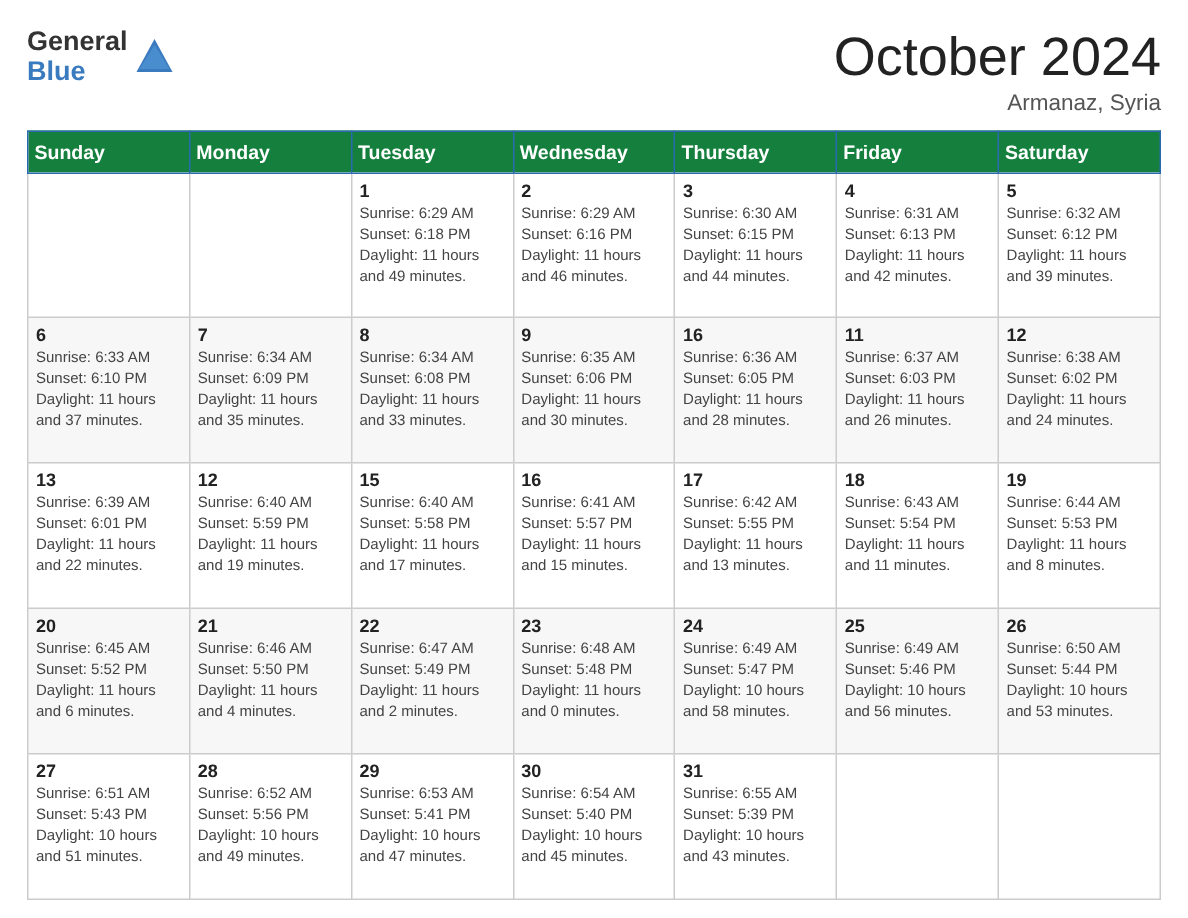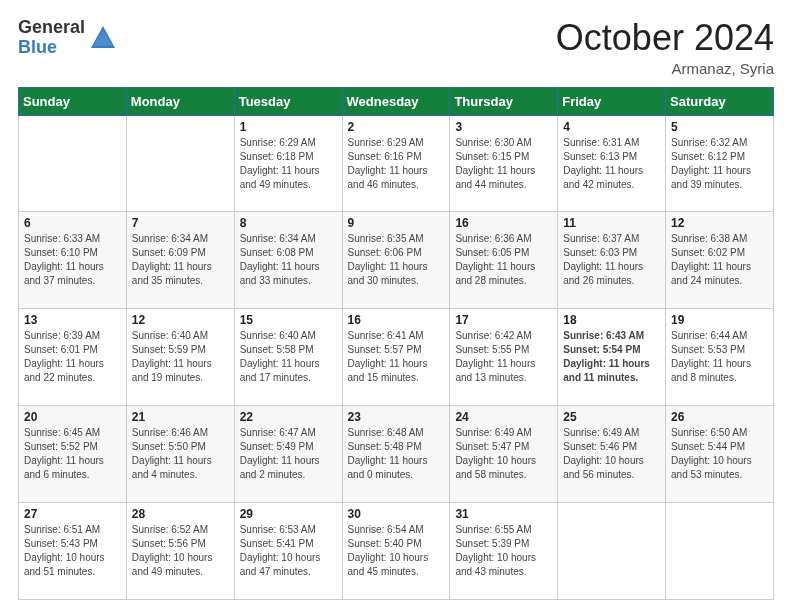--- a/index.html
+++ b/index.html
@@ -191,21 +191,21 @@
 Daylight: 11 hours and 19 minutes.</span></td>
           <td><span class="day-num">15</span><span class="day-detail" style="white-space: pre-line;">Sunrise: 6:40 AM
 Sunset: 5:58 PM
 Daylight: 11 hours and 17 minutes.</span></td>
           <td><span class="day-num">16</span><span class="day-detail" style="white-space: pre-line;">Sunrise: 6:41 AM
 Sunset: 5:57 PM
 Daylight: 11 hours and 15 minutes.</span></td>
           <td><span class="day-num">17</span><span class="day-detail" style="white-space: pre-line;">Sunrise: 6:42 AM
 Sunset: 5:55 PM
 Daylight: 11 hours and 13 minutes.</span></td>
-          <td><span class="day-num">18</span><span class="day-detail" style="white-space: pre-line; font-weight: bold;">Sunrise: 6:43 AM
+          <td><span class="day-num">18</span><span class="day-detail" style="white-space: pre-line;">Sunrise: 6:43 AM
 Sunset: 5:54 PM
 Daylight: 11 hours and 11 minutes.</span></td>
           <td><span class="day-num">19</span><span class="day-detail" style="white-space: pre-line;">Sunrise: 6:44 AM
 Sunset: 5:53 PM
 Daylight: 11 hours and 8 minutes.</span></td>
         </tr>
         <tr>
           <td><span class="day-num">20</span><span class="day-detail" style="white-space: pre-line;">Sunrise: 6:45 AM
 Sunset: 5:52 PM
 Daylight: 11 hours and 6 minutes.</span></td>

